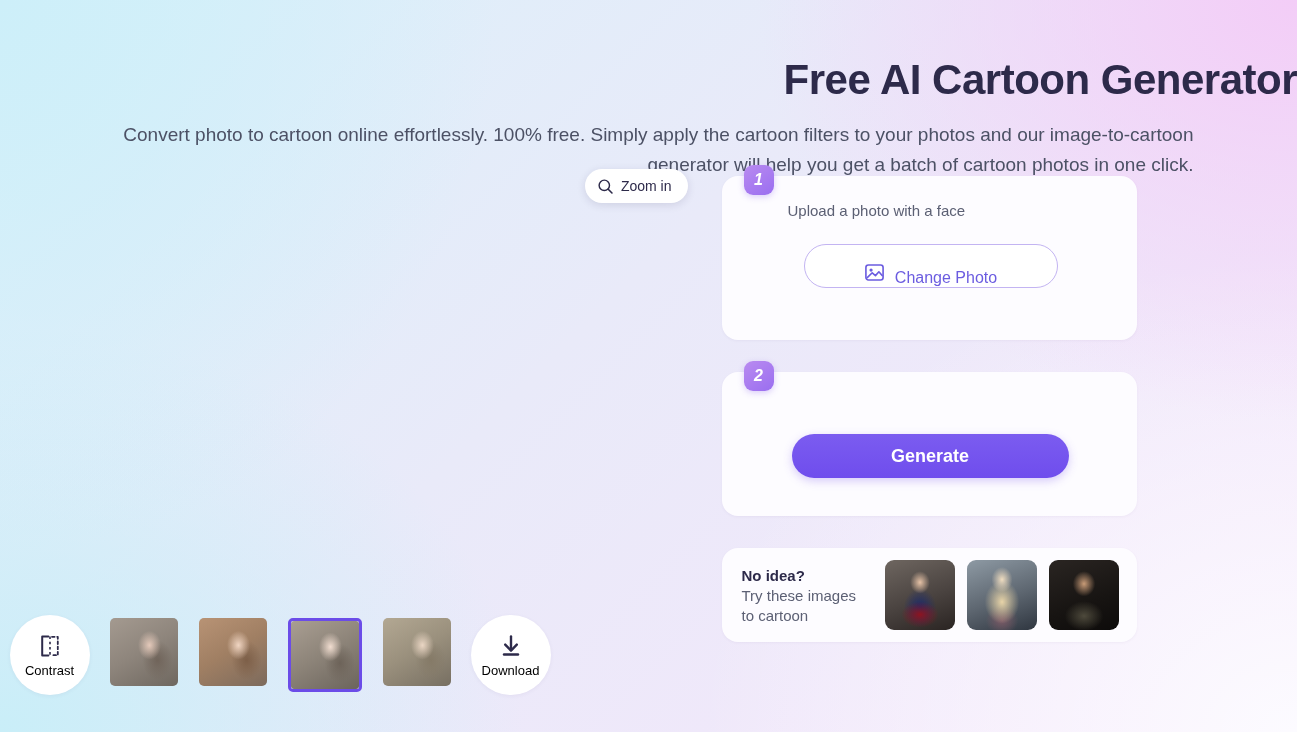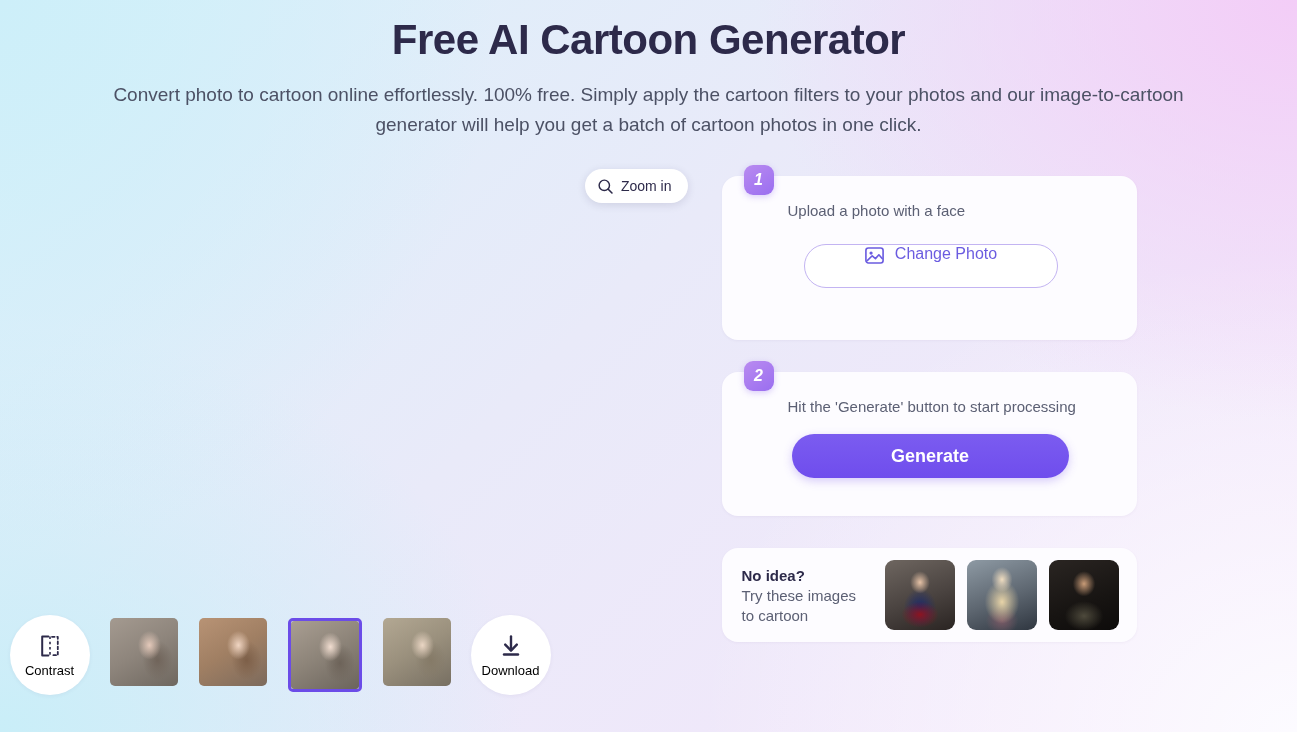--- a/index.html
+++ b/index.html
@@ -18,21 +18,22 @@
       radial-gradient(ellipse 900px 700px at 100% 0%, #f3cdf7 0%, rgba(243,205,247,0) 60%),
       radial-gradient(ellipse 800px 900px at 0% 0%, #cdeff9 0%, rgba(205,239,249,0) 62%),
       radial-gradient(ellipse 900px 700px at 0% 100%, #c9eef8 0%, rgba(201,238,248,0) 58%),
       radial-gradient(ellipse 1000px 800px at 100% 100%, #fcfbff 0%, rgba(252,251,255,0) 60%),
       linear-gradient(135deg, #d8f1fa 0%, #e9eaf9 45%, #f6e6fb 100%);
   }
 
   
   .page-header {
     padding-top: 10px;
-    text-align: center;
+    text-align: right;
+    margin-top: 40px;
   }
   .page-title {
     font-size: 42px;
     font-weight: 800;
     color: #2d2a4a;
     letter-spacing: -0.5px;
     line-height: 60px;
   }
   .page-subtitle {
     margin: 10px auto 0;
@@ -263,21 +264,21 @@
   .change-photo-btn {
     position: absolute;
     left: 82px;
     top: 68px;
     width: 254px;
     height: 44px;
     border-radius: 22px;
     border: 1px solid #c3b4f2;
     background: #ffffff;
     display: flex;
-    align-items: flex-start;
+    align-items: flex-end;
     justify-content: center;
     gap: 10px;
     cursor: pointer;
   }
   .change-photo-btn .cp-label {
     font-size: 16px;
     color: #6b5ce0;
   }
 
   
@@ -429,21 +430,20 @@
             <circle cx="7.4" cy="8.4" r="1.7" fill="#6b5ce0"></circle>
             <path d="M3.4 16.4 L8.6 11.3 L12 14.3 L15.6 10.2 L19 14.2" stroke="#6b5ce0" stroke-width="1.7" stroke-linecap="round" stroke-linejoin="round"></path>
           </svg>
         </span>
         <span class="cp-label">Change Photo</span>
       </div>
     </div>
 
     <div class="card card-generate">
       <div class="step-badge">2</div>
-      <div class="step-text">Hit the 'Generate' button to start processing</div>
       <button class="generate-btn">Generate</button>
     </div>
 
     <div class="card card-ideas">
       <div class="ideas-copy">
         <div class="ideas-title">No idea?</div>
         <div class="ideas-sub">Try these images to cartoon</div>
       </div>
       <div class="ideas-thumbs">
         <div class="idea-thumb idea-1"></div>

